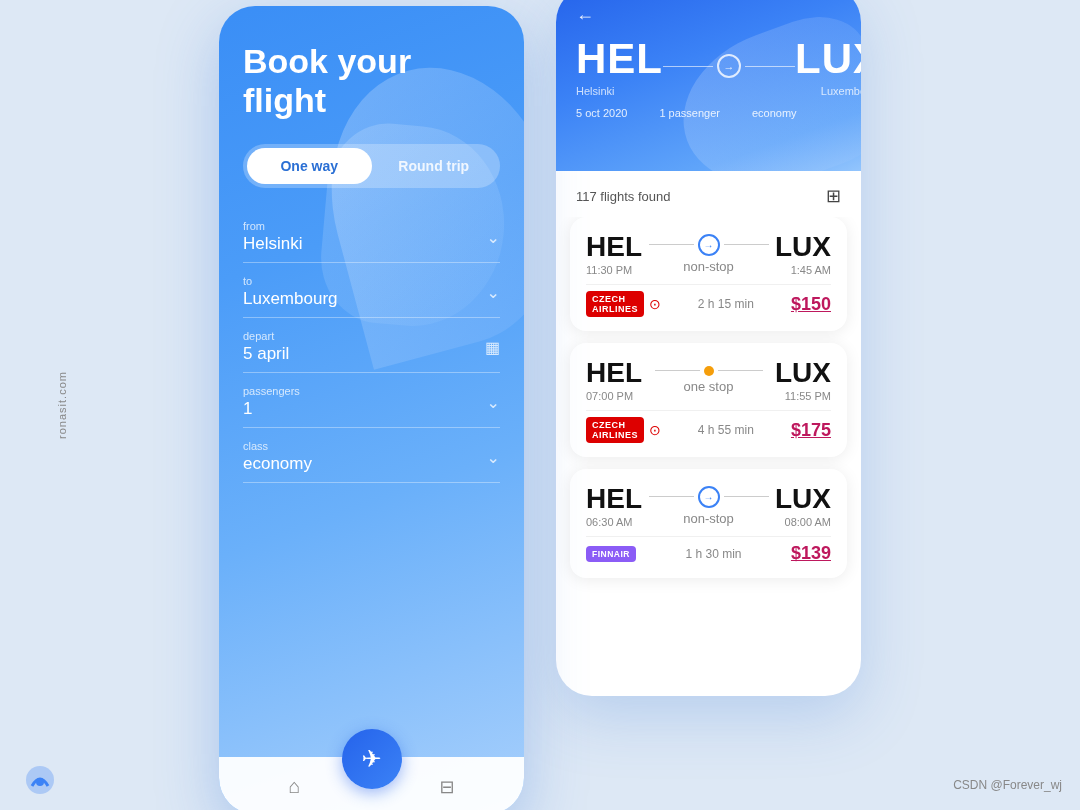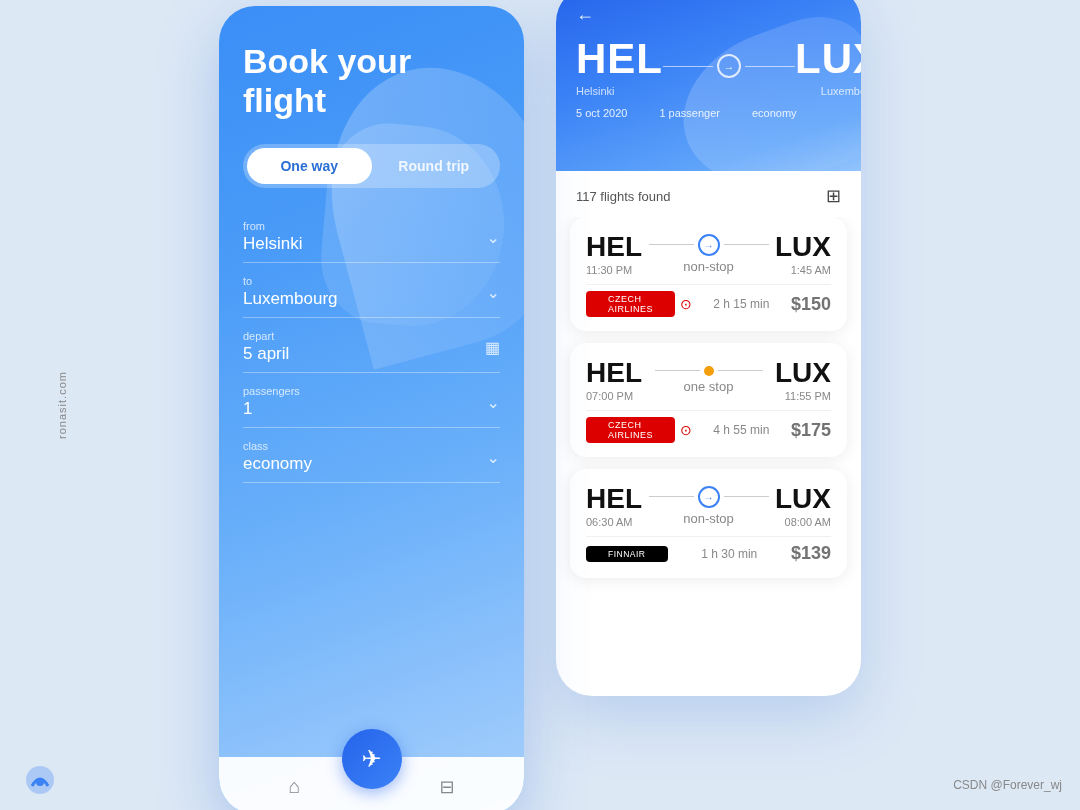--- a/index.html
+++ b/index.html
@@ -422,46 +422,47 @@
     }
 
     .airline-logo {
       display: flex;
       align-items: center;
       gap: 5px;
     }
 
     .airline-badge {
       font-size: 9px;
-      font-weight: 400;
-      padding: 3px 22px;
+      font-weight: 700;
+      padding: 3px 6px;
       border-radius: 4px;
       letter-spacing: 0.5px;
     }
 
     .czech-badge {
       background: #d00;
       color: #fff;
     }
 
     .finnair-badge {
-      background: #000000;
+      background: #8b5cf6;
       color: #fff;
       font-size: 8.5px;
     }
 
     .duration-text {
       font-size: 12px;
       color: #888;
     }
 
     .price-text {
       font-size: 18px;
       font-weight: 700;
-      color: #737373;
+      color: #be185d;
+      text-decoration: underline;
     }
 
     
     .flights-scroll::-webkit-scrollbar { display: none; }
   </style>
 </head>
 <body>
 
 <div class="watermark-left">ronasit.com</div>
 

